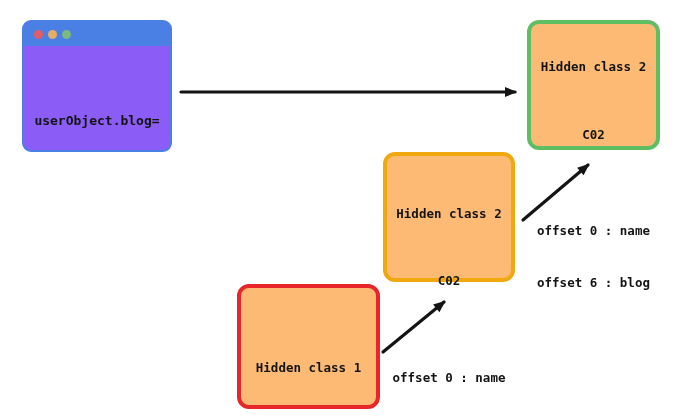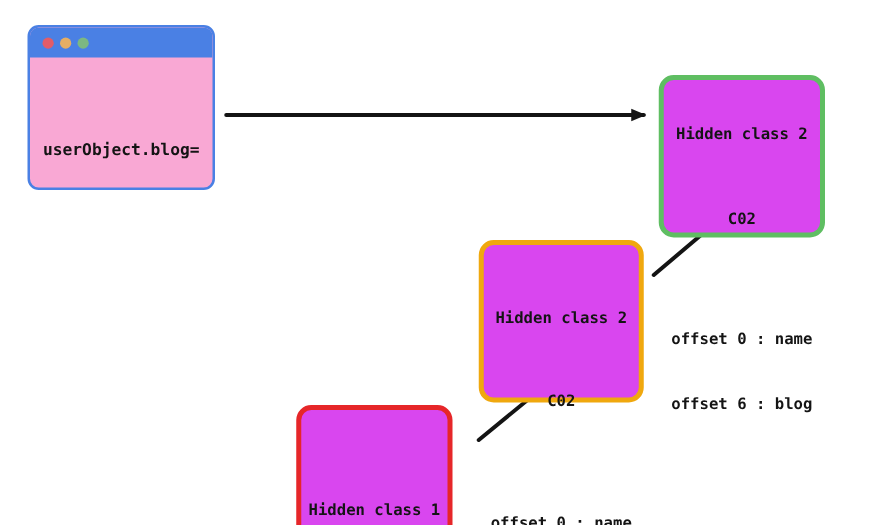--- a/index.html
+++ b/index.html
@@ -27,21 +27,21 @@
     stroke-linecap: round;
   }
 
   
   .browser-window {
     position: absolute;
     left: 22px; top: 20px;
     width: 150px; height: 132px;
     border: 2px solid var(--window-blue, #4a80e4);
     border-radius: 9px;
-    background: #f9a8d4;
+    background: #8b5cf6;
     box-sizing: border-box;
     overflow: hidden;
   }
   .titlebar {
     height: 24px;
     background: var(--window-blue, #4a80e4);
     display: flex;
     align-items: center;
     padding-left: 10px;
   }
@@ -59,46 +59,45 @@
     color: var(--text, #141414);
     font-weight: bold;
     font-size: 13px;
     line-height: 18px;
     white-space: pre;
   }
 
   
   .class-box {
     position: absolute;
-    background: #d946ef;
+    background: #fdba74;
     border-radius: 12px;
     box-sizing: border-box;
     text-align: center;
     color: var(--text, #141414);
     font-weight: bold;
     font-size: 12.5px;
     line-height: 16px;
     white-space: pre;
-    margin-top: 40px;
   }
   .green-box {
     left: 527px; top: 20px;
     width: 133px; height: 130px;
     border: 4px solid var(--green, #5fbe62);
     padding-top: 3px;
   }
   .orange-box {
     left: 383px; top: 152px;
     width: 132px; height: 130px;
     border: 4px solid var(--orange, #f0a80e);
     padding-top: 18px;
   }
   .red-box {
     left: 237px; top: 284px;
-    width: 125px; height: 125px;
+    width: 143px; height: 125px;
     border: 4px solid var(--red, #e62629);
     padding-top: 40px;
   }
   .green-box  .box-id      { margin-top: 20px; }
   .green-box  .box-offsets { margin-top: 16px; }
   .green-box  .offset-line + .offset-line { margin-top: 4px; }
   .orange-box .box-id      { margin-top: 19px; }
   .orange-box .box-offsets { margin-top: 17px; }
 </style>
 </head>

